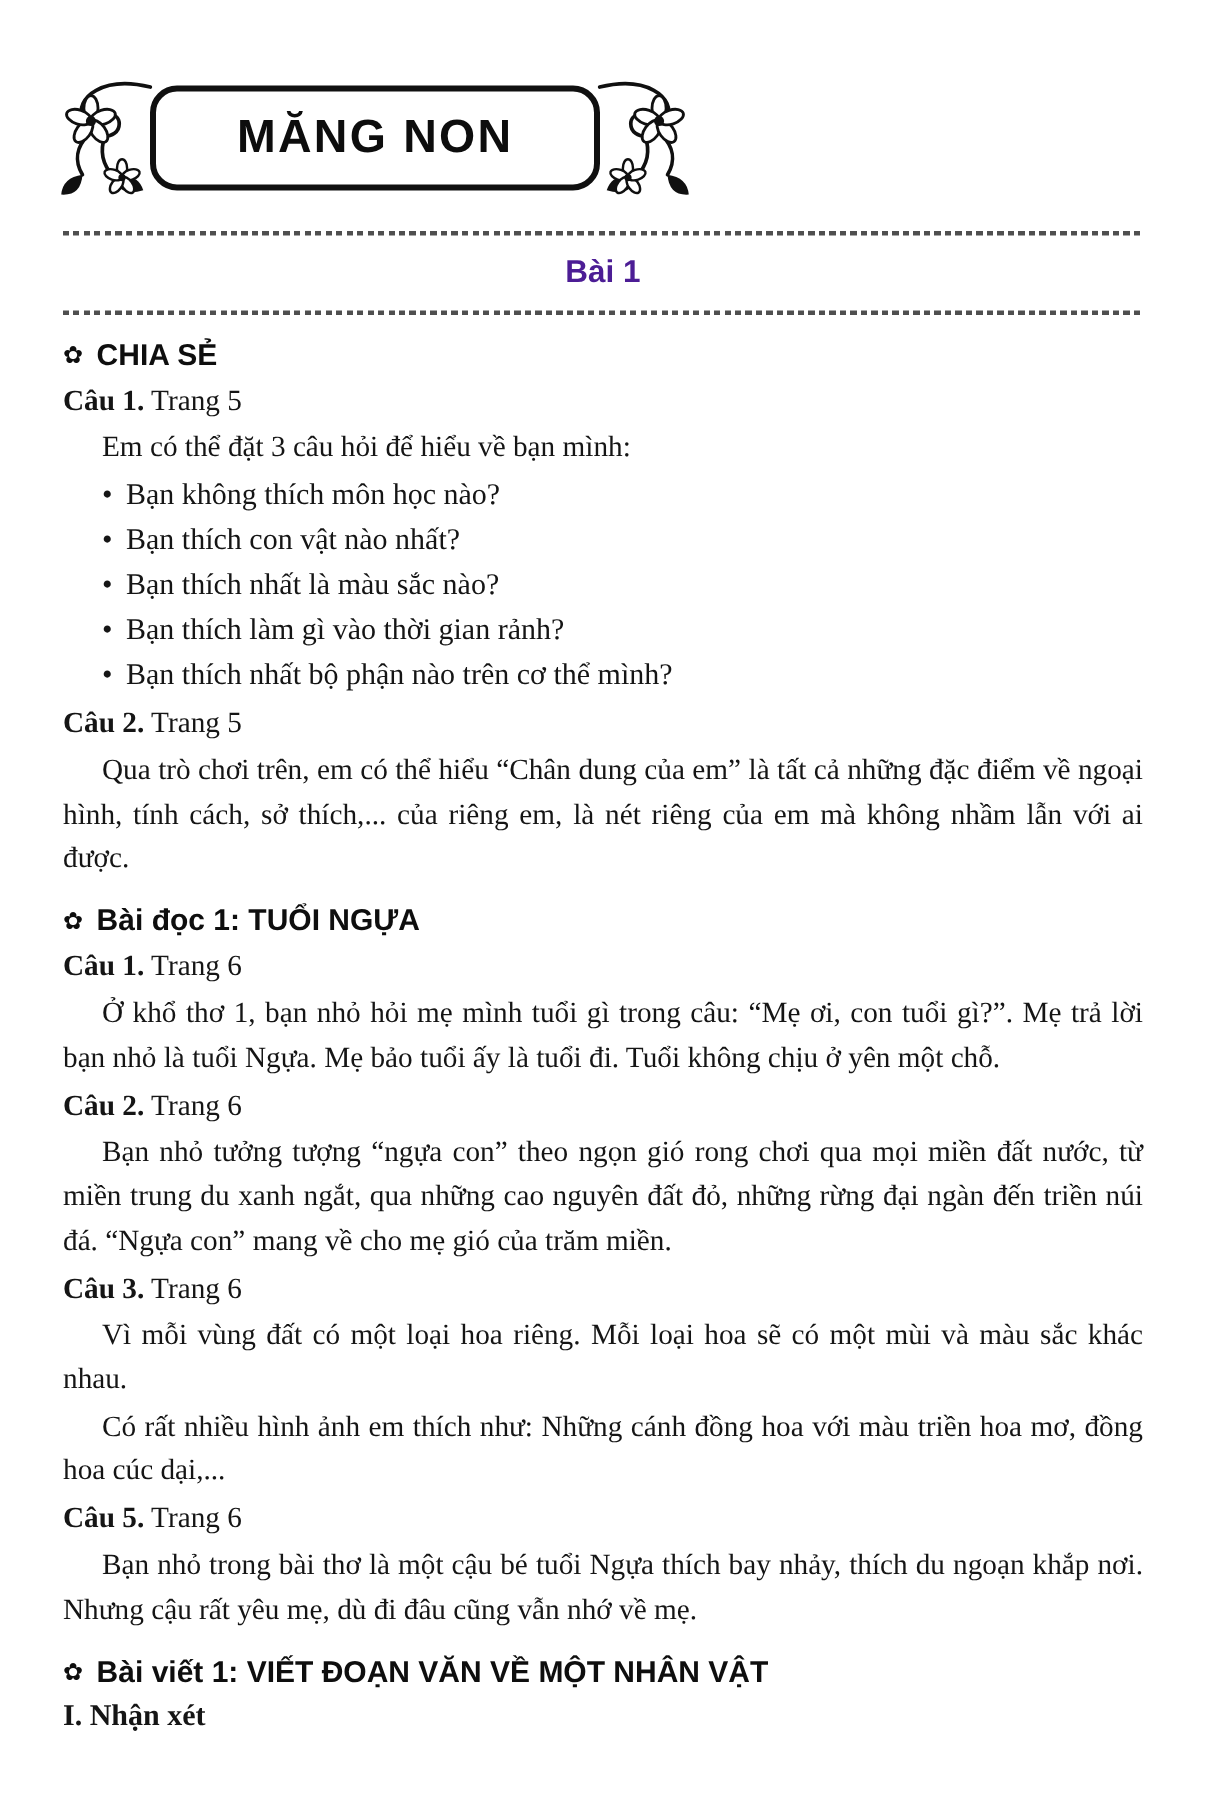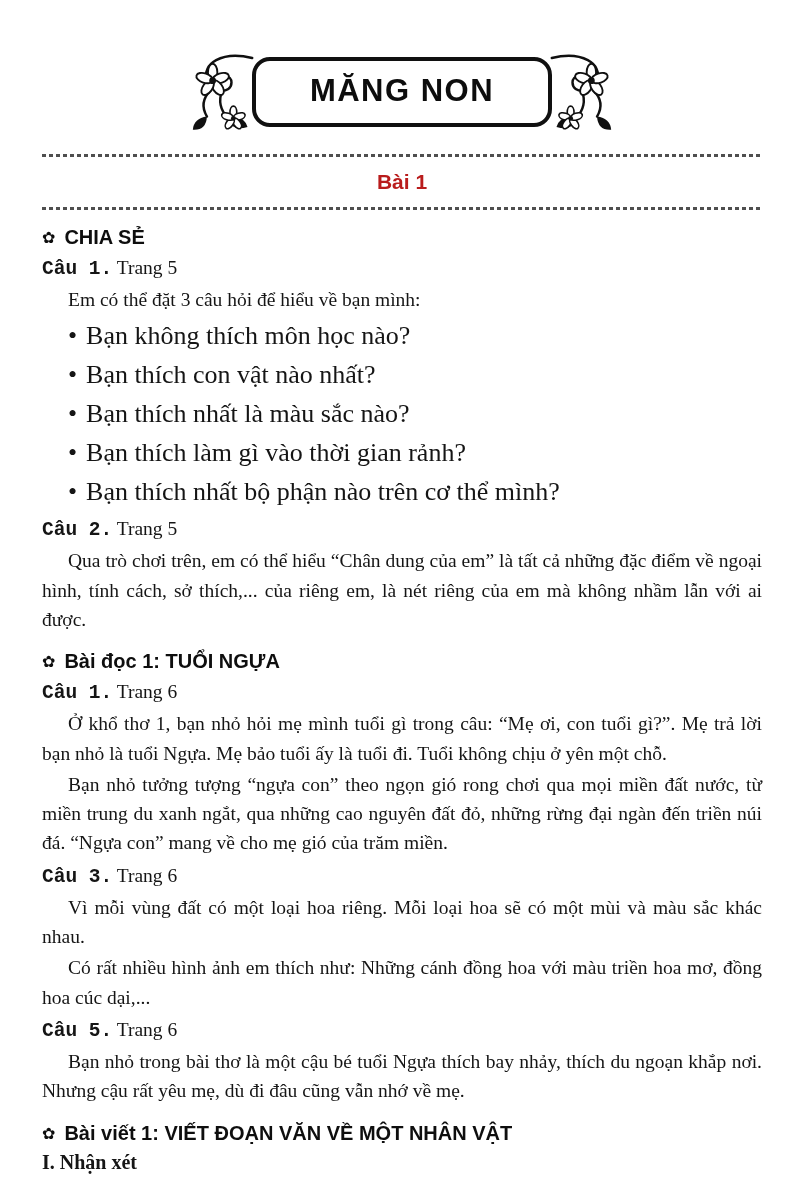--- a/index.html
+++ b/index.html
@@ -2,44 +2,44 @@
 <html><head>
 <meta charset="utf-8">
 <style>
   *{box-sizing:border-box;}
   html,body{margin:0;padding:0;background:#ffffff;}
   .page{
     position:relative;width:804px;min-height:1200px;margin:0 auto;background:#ffffff;
     color:#151515;padding:46px 42px 70px;overflow:hidden;
     font-family:"Liberation Serif","DejaVu Serif",serif;
   }
-  .masthead{display:flex;align-items:center;justify-content:center;gap:0;margin:2px 0 18px;}
+  .masthead{display:flex;align-items:center;justify-content:flex-start;gap:0;margin:2px 0 18px;}
   .title-box{
     border:4px solid #101010;border-radius:18px;padding:12px 54px 14px;
     font-family:"Liberation Sans","DejaVu Sans",sans-serif;font-weight:bold;
     font-size:31px;letter-spacing:1.5px;color:#0d0d0d;background:#fff;
   }
   .orn{display:block;margin:0 -4px;}
   .orn-right{transform:scaleX(-1);}
   .divider{height:3px;background-image:repeating-linear-gradient(90deg,#4f4f4f 0 4px,rgba(0,0,0,0) 4px 7px);margin:3px 0;}
   .lesson-header{
     text-align:center;font-family:"Liberation Sans","DejaVu Sans",sans-serif;
-    font-weight:bold;font-size:21px;line-height:1.6;margin:8px 0;color:#b91c1c;
+    font-weight:bold;font-size:21px;line-height:1.6;margin:8px 0;color:#4c1d95;
   }
   .section{margin-top:6px;}
   .sec-heading{
     display:flex;align-items:baseline;gap:9px;
     font-family:"Liberation Sans","DejaVu Sans",sans-serif;font-weight:bold;
     font-size:20px;margin:16px 0 5px;color:#0e0e0e;
   }
   .flower{font-size:16px;position:relative;top:-1px;}
   .qrow{font-size:19.5px;margin:4px 0 2px;line-height:1.45;}
-  .qlabel{font-weight:bold;font-family:Liberation Mono, monospace;}
+  .qlabel{font-weight:bold;}
   .para{margin:0 0 2px;font-size:19.5px;line-height:1.5;text-align:justify;text-indent:26px;}
-  .bitem{font-size:26px;line-height:1.5;padding-left:26px;}
+  .bitem{font-size:20px;line-height:1.5;padding-left:26px;}
   .bullet{margin-right:9px;}
   .subheading{font-size:20px;font-weight:bold;margin:6px 0 2px;}
 </style>
 </head>
 <body>
 
 <div class="page">
 
   <div class="masthead">
     <svg class="orn orn-left" viewBox="0 0 70 92" width="66" height="88">
@@ -144,20 +144,24 @@
       <span class="flower">✿</span>
       <span>Bài đọc 1: TUỔI NGỰA</span>
     </div>
 
     <div class="qrow">
       <span class="qlabel">Câu 1.</span>
       <span>Trang 6</span>
     </div>
     <p class="para">Ở khổ thơ 1, bạn nhỏ hỏi mẹ mình tuổi gì trong câu: “Mẹ ơi, con tuổi gì?”. Mẹ trả lời bạn nhỏ là tuổi Ngựa. Mẹ bảo tuổi ấy là tuổi đi. Tuổi không chịu ở yên một chỗ.</p>
 
+    <div class="qrow">
+      <span class="qlabel">Câu 2.</span>
+      <span>Trang 6</span>
+    </div>
     <p class="para">Bạn nhỏ tưởng tượng “ngựa con” theo ngọn gió rong chơi qua mọi miền đất nước, từ miền trung du xanh ngắt, qua những cao nguyên đất đỏ, những rừng đại ngàn đến triền núi đá. “Ngựa con” mang về cho mẹ gió của trăm miền.</p>
 
     <div class="qrow">
       <span class="qlabel">Câu 3.</span>
       <span>Trang 6</span>
     </div>
     <p class="para">Vì mỗi vùng đất có một loại hoa riêng. Mỗi loại hoa sẽ có một mùi và màu sắc khác nhau.</p>
 
     <p class="para">Có rất nhiều hình ảnh em thích như: Những cánh đồng hoa với màu triền hoa mơ, đồng hoa cúc dại,...</p>
 

